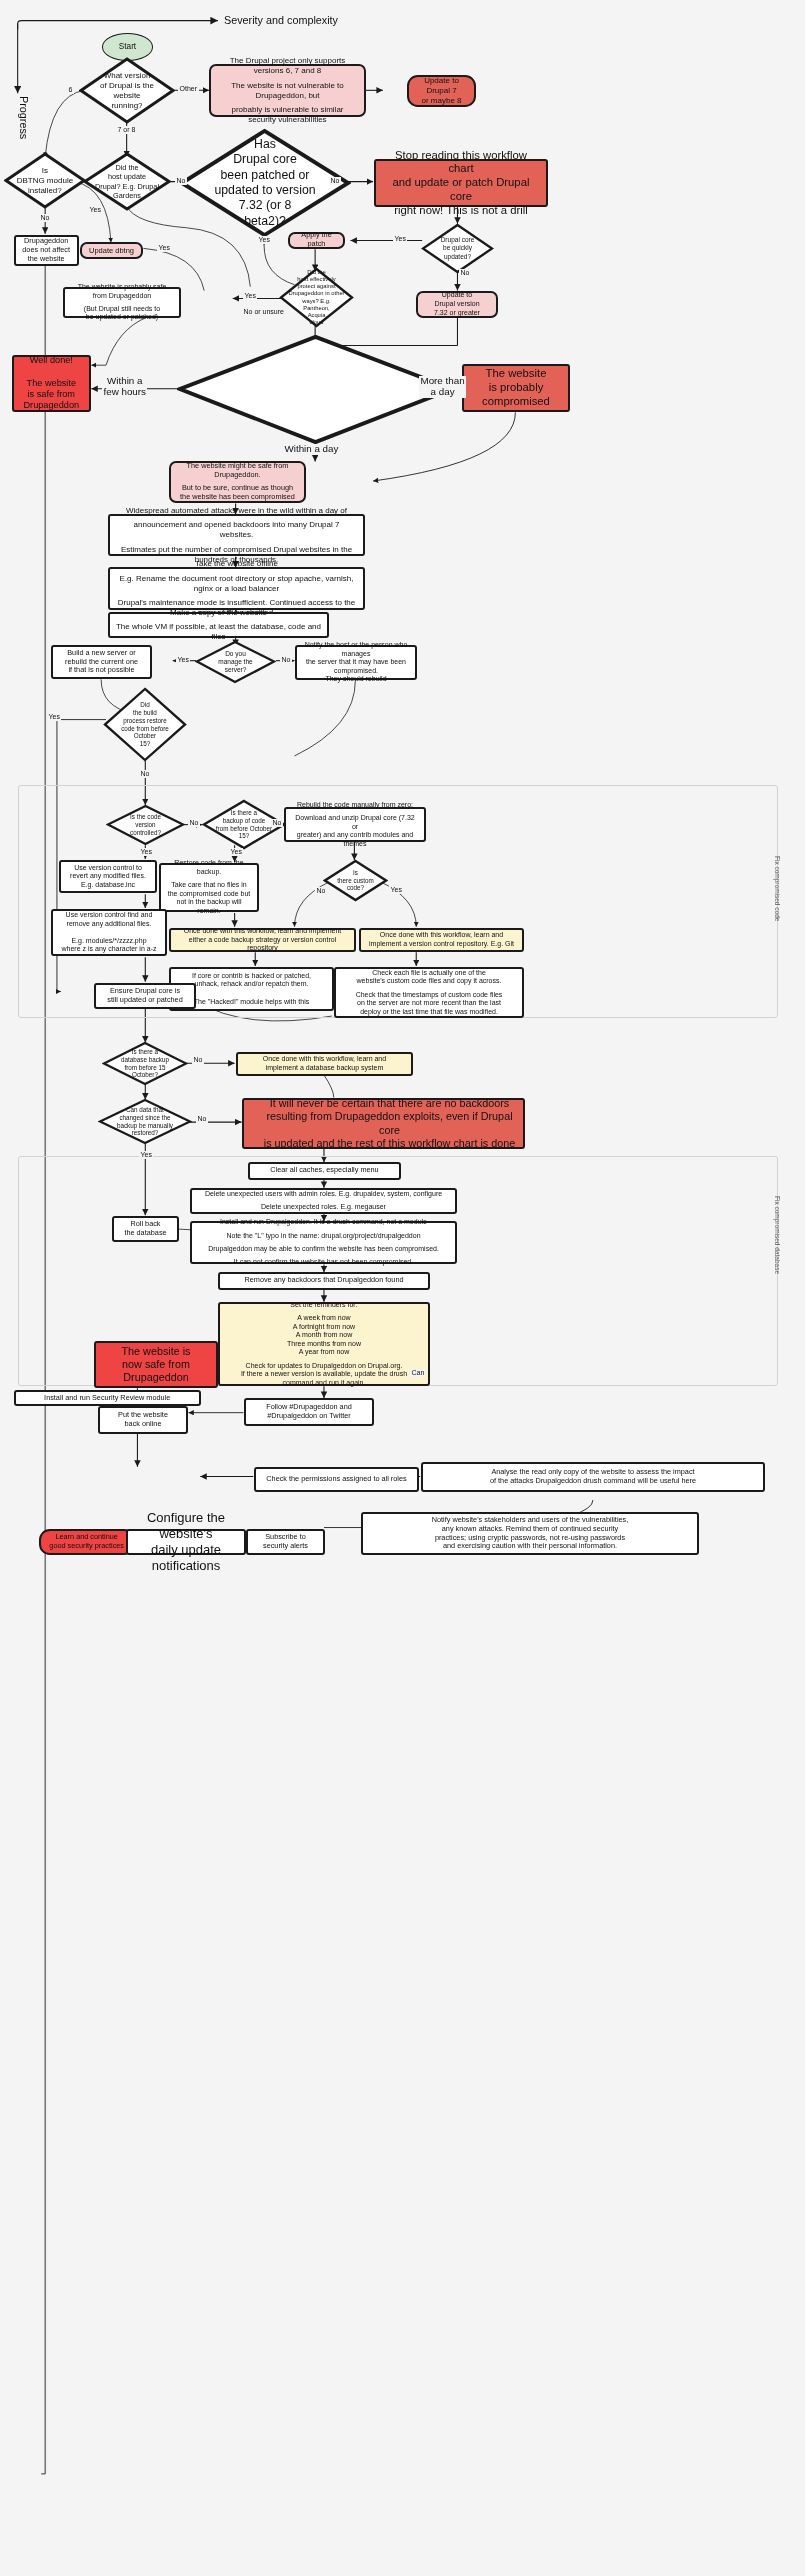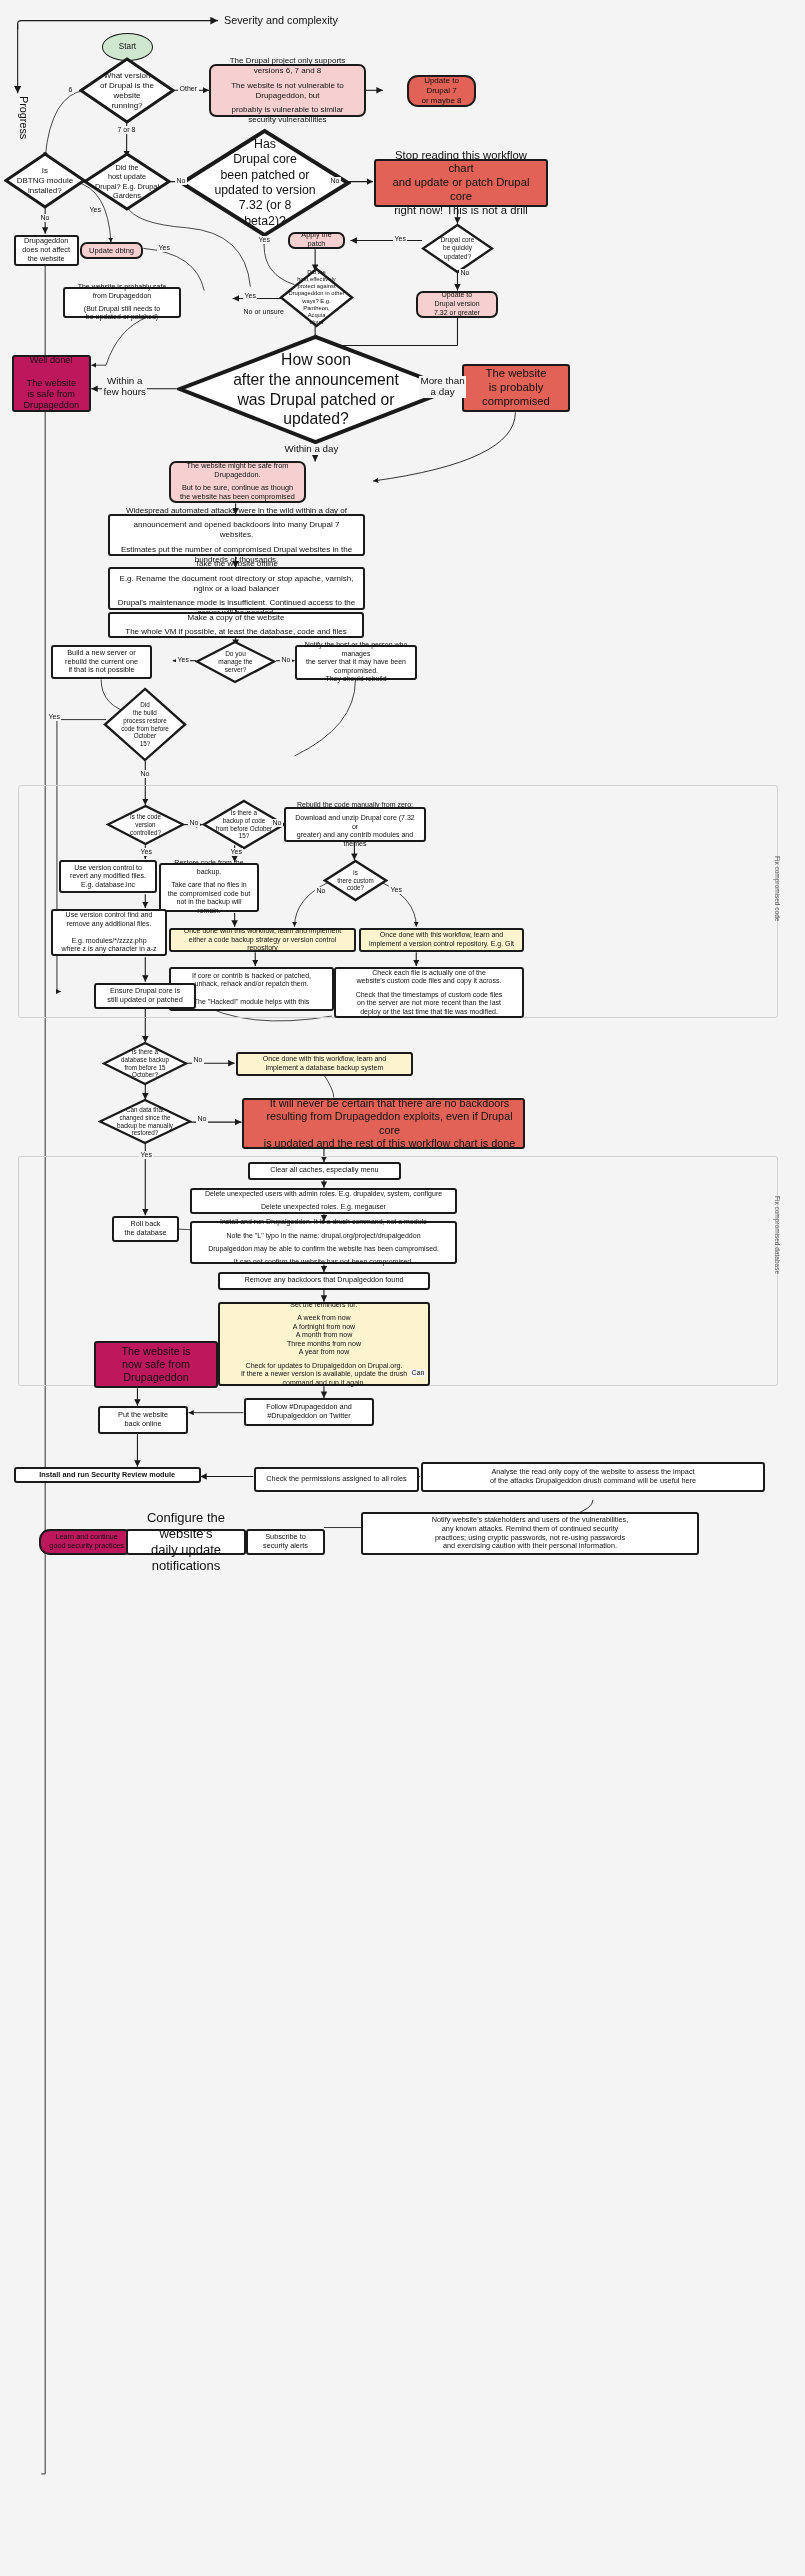--- a/index.html
+++ b/index.html
@@ -14,21 +14,21 @@
   .node{position:absolute;box-sizing:border-box;display:flex;align-items:center;
         justify-content:center;text-align:center;line-height:1.22;}
 
   
   .box{
     background:#fff;border:2px solid #1a1a1a;border-radius:2.9px;
     padding:3.9px 5.9px;font-size:8px;
   }
   .box.pink{background:#f6d0d0;border-radius:7px;}
   .box.red{background:#e36258;}
-  .box.green{background:#be185d;}
+  .box.green{background:#ef4444;}
   .box.yellow{background:#fcf3cf;}
   .box.round{border-radius:10.8px;margin-left:23px;}
   .box.big{font-size:11.3px;font-weight:400;}
 
   .inner{width:100%;}
   .inner p{margin:0 0 4.9px 0;}
   .inner p:last-child{margin-bottom:0;}
 
   
   .ellipse{
@@ -347,24 +347,20 @@
 
 The website
 is safe from
 Drupageddon</span>
   </div>
 
   <div class="dia huge" style="left:177px;top:334px;width:278px;height:111px;">
     <svg class="shape" viewBox="0 0 283 113" preserveAspectRatio="none">
       <polygon points="141,3 280,56 141,110 3,56" fill="#fff" stroke="#1a1a1a" stroke-width="4"></polygon>
     </svg>
-    <div class="lbl" style="white-space:pre-line;">How soon
-after the announcement
-was Drupal patched or
-updated?</div>
   </div>
 
   <div class="node box red big" style="left:462px;top:364px;width:108px;height:48px;">
     <span style="white-space:pre-line;">The website
 is probably
 compromised</span>
   </div>
 
   <div class="node box pink" style="left:169px;top:461px;width:137px;height:42px;">
     <div class="inner">
@@ -383,21 +379,21 @@
   </div>
 
   <div class="node box" style="left:108px;top:567px;width:257px;height:43px;">
     <div class="inner">
       <p>Take the website offline</p>
       <p>E.g. Rename the document root directory or stop apache, varnish, nginx or a load balancer</p>
       <p>Drupal's maintenance mode is insufficient. Continued access to the server will be needed.</p>
     </div>
   </div>
 
-  <div class="node box" style="left:108px;top:612px;width:256px;height:25.5px;">
+  <div class="node box" style="left:108px;top:612px;width:221px;height:25.5px;">
     <div class="inner">
       <p>Make a copy of the website</p>
       <p>The whole VM if possible, at least the database, code and files</p>
     </div>
   </div>
 
   <div class="dia" style="left:195px;top:640px;width:81px;height:44px;">
     <svg class="shape" viewBox="0 0 83 45" preserveAspectRatio="none">
       <polygon points="41,2 81,22 41,43 2,22" fill="#fff" stroke="#1a1a1a" stroke-width="2.4"></polygon>
     </svg>
@@ -603,21 +599,21 @@
   <div class="node box" style="left:244px;top:1398px;width:130px;height:27.5px;">
     <span style="white-space:pre-line;font-size:7.3px;">Follow #Drupageddon and
 #Drupalgeddon on Twitter</span>
   </div>
 
   <div class="node box" style="left:98px;top:1406px;width:90px;height:27.5px;">
     <span style="white-space:pre-line;font-size:7.3px;">Put the website
 back online</span>
   </div>
 
-  <div class="node box" style="left:13.7px;top:1467px;width:187px;height:16px;font-weight:bold;">
+  <div class="node box" style="left:13.7px;top:1390px;width:187px;height:16px;">
     <span style="font-size:7.3px;">Install and run Security Review module</span>
   </div>
 
   <div class="node box" style="left:254px;top:1467px;width:165px;height:25px;">
     <span style="font-size:7.3px;">Check the permissions assigned to all roles</span>
   </div>
 
   <div class="node box" style="left:421px;top:1462px;width:344px;height:29.5px;">
     <span style="white-space:pre-line;font-size:7.3px;">Analyse the read only copy of the website to assess the impact
 of the attacks Drupalgeddon drush command will be useful here</span>

